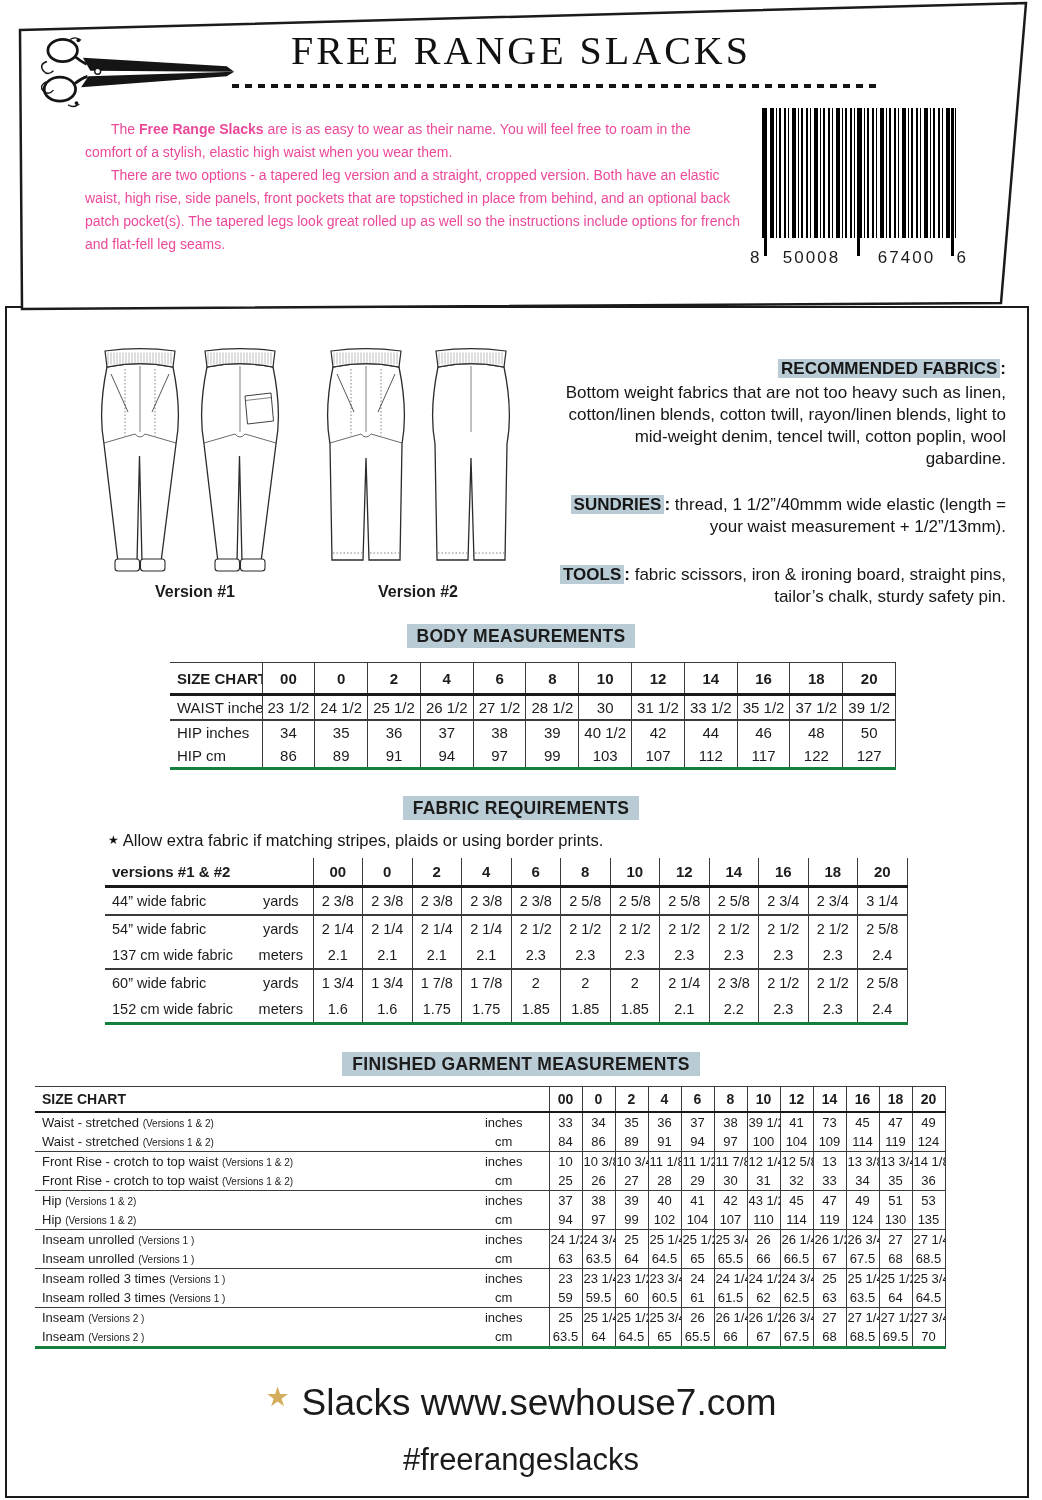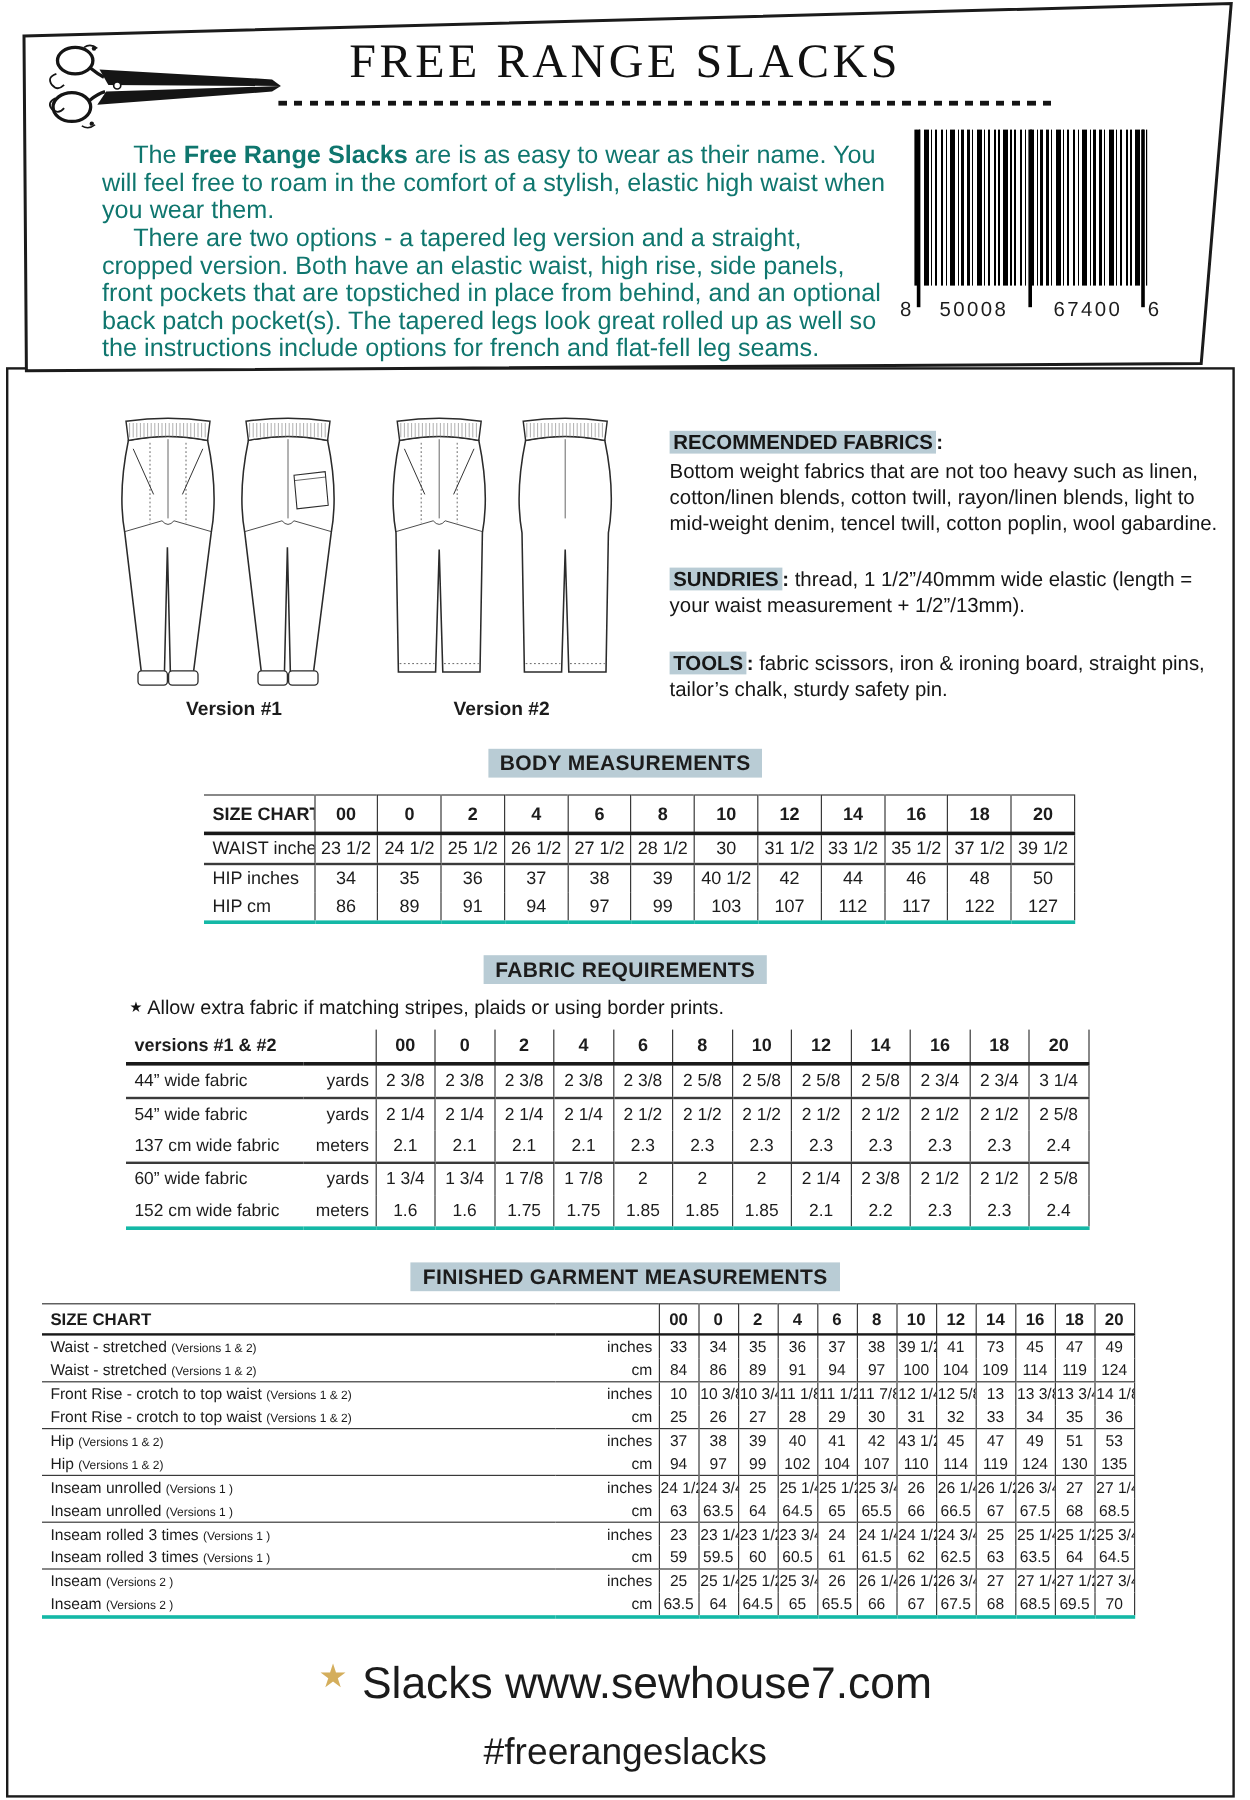--- a/index.html
+++ b/index.html
@@ -9,60 +9,60 @@
   .main-box{position:absolute;left:5px;top:306px;width:1020px;height:1188px;
             border:2.5px solid #1b1b1b;background:#fff;z-index:0;}
   .top-frame{position:absolute;left:0;top:0;z-index:1;}
   .top-content{position:absolute;left:0;top:0;width:1042px;height:312px;z-index:2;}
   
   .title{position:absolute;left:0;top:27px;width:1042px;text-align:center;
          font-family:"Liberation Serif",serif;font-size:40px;letter-spacing:3px;color:#111;}
   .dashes{position:absolute;left:232px;top:84px;width:645px;height:3.5px;
           background:repeating-linear-gradient(90deg,#141414 0 7px,transparent 7px 13px);}
   .scissors{position:absolute;left:35px;top:30px;}
-  .intro{position:absolute;left:85px;top:118px;width:655px;font-size:21px;line-height:23px;color:#0f766e;}
+  .intro{position:absolute;left:85px;top:118px;width:655px;font-size:14px;line-height:23px;color:#ec4899;}
   .intro p{margin:0;text-indent:26px;}
   
   .barcode{position:absolute;left:750px;top:104px;width:218px;height:164px;}
   .bars{position:absolute;left:12px;right:12px;top:4px;height:130px;
         background:repeating-linear-gradient(90deg,#000 0 2px,#fff 2px 4px,#000 4px 5px,#fff 5px 8px,#000 8px 12px,#fff 12px 14px,#000 14px 15px,#fff 15px 17px,#000 17px 19px,#fff 19px 22px);}
   .guard{position:absolute;top:4px;width:3px;height:148px;background:#000;}
   .bnums{position:absolute;left:0;right:0;bottom:0;height:24px;display:flex;align-items:flex-end;
          font-size:17px;letter-spacing:2px;}
   .bnums span{display:block;}
   .bn-left{width:14px;text-align:left;}
   .bn-grp{flex:1;text-align:center;}
   .bn-right{width:14px;text-align:right;}
   
   .pant{position:absolute;top:344px;}
   .pant svg{display:block;}
   .vlabel{position:absolute;top:583px;width:150px;text-align:center;font-weight:bold;font-size:16px;}
   
   .info-col{position:absolute;left:558px;top:358px;width:460px;font-size:17px;line-height:22px;color:#161616;}
   .hl{background:#b9ccd5;font-weight:bold;padding:0 3px;}
-  .info-col .blk{margin:0 0 18px 0;}
+  .info-col .blk{margin:0 12px 18px 0;text-align:right;}
   .rec-text{margin-top:2px;}
   
   .sec-title{position:absolute;left:0;width:1042px;text-align:center;}
   .sec-title span{background:#b9ccd5;font-weight:bold;font-size:17.5px;padding:2px 10px;letter-spacing:.3px;}
   .note{position:absolute;left:108px;top:831px;font-size:16.5px;color:#161616;}
   .note .star{font-size:12px;position:relative;top:-2px;margin-right:4px;color:#111;}
   
   .twrap{position:absolute;}
   table.mt{border-collapse:collapse;table-layout:fixed;color:#1c1c1c;}
   .mt td,.mt th{border-left:1px solid #3a3a3a;text-align:center;font-weight:normal;
                 overflow:hidden;white-space:nowrap;padding:0 1px;}
   .mt td:first-child,.mt th:first-child{border-left:none;text-align:left;}
   .mt td:last-child,.mt th:last-child{border-right:1px solid #3a3a3a;}
   .mt thead tr{border-bottom:3px solid #191919;}
   .mt tr.gfirst td{border-top:2px solid #3a3a3a;}
-  .mt tbody tr:last-child td{border-bottom:3px solid #14b8a6;}
+  .mt tbody tr:last-child td{border-bottom:3px solid #15803d;}
   .mt th.lab{font-weight:bold;padding-left:7px;}
   .mt td.lab{padding-left:7px;}
-  .mt td.unit{text-align:right;padding-right:5px;border-left:none;}
+  .mt td.unit{padding-right:5px;border-left:none;}
   .mt td.namec{border-left:none;}
   .ver{font-size:10px;}
   .bm{font-size:15px;}  .bm td{height:23px;}  .bm thead th{height:30px;font-size:15px;font-weight:bold;}
   .bm thead tr{border-top:1px solid #3a3a3a;}
   .fr{font-size:14.5px;} .fr td{height:26px;}  .fr thead th{height:27px;font-size:15px;font-weight:bold;}
   .fg{font-size:13px;}  .fg td{height:19px;}  .fg thead th{height:24px;font-size:14px;font-weight:bold;}
   .fg thead tr{border-top:1px solid #3a3a3a;border-bottom-width:2.5px;}
   .fg tr.gfirst td{border-top-width:1.8px;}
   
   .visit{position:absolute;left:0;top:1382px;width:1042px;text-align:center;font-size:37px;color:#1b1b1b;}

